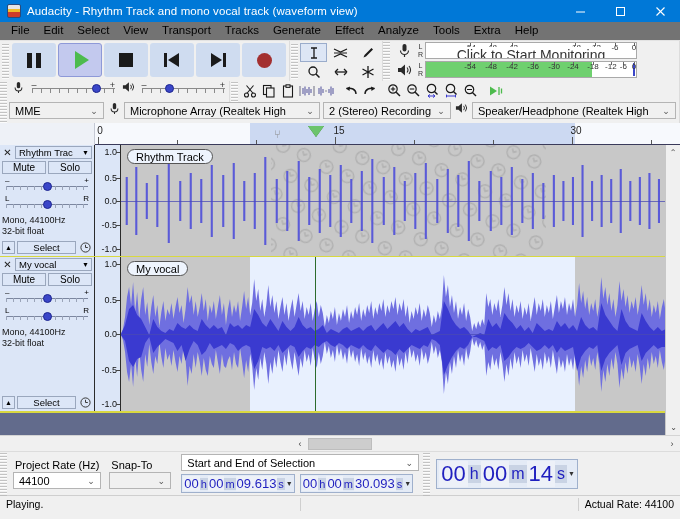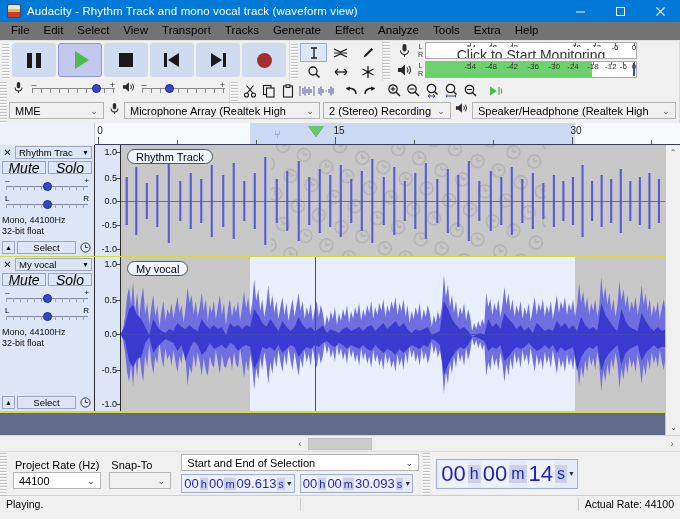--- a/index.html
+++ b/index.html
@@ -148,21 +148,21 @@
   .tp-x{ width:11px; text-align:center; font-size:10px; color:#222; }
   .tp-name{
     flex:1; border:1px solid #9aa7bd; background:#dce6f7; height:13px;
     display:flex;align-items:center; padding-left:3px; font-size:9.5px;
     overflow:hidden; white-space:nowrap;
   }
   .tp-name .dd{ margin-left:auto; font-size:7px; padding:0 2px; }
   .tp-btns{ display:flex; gap:2px; margin-top:2px; }
   .tp-btn{
     flex:1; height:13px; border:1px solid #9aa7bd; background:#dce6f7;
-    display:flex;align-items:center;justify-content:center; font-size:14px;font-style:italic;
+    display:flex;align-items:center;justify-content:center; font-size:10px;
   }
   .tp-slider{ position:relative; height:15px; margin-top:3px; }
   .tps-line{ position:absolute; top:9px; left:4px; right:4px; height:1px; background:#7c87a0; }
   .tps-ticks{ position:absolute; top:9px; left:4px; right:4px; height:4px;
      background-image:linear-gradient(to right,#9aa4b8 1px, transparent 1px);
      background-size:7px 100%; }
   .tps-knob{ position:absolute; top:5px; left:41px; width:9px;height:9px;border-radius:50%;
      background:#3a46c8;border:1px solid #1e2690;}
   .tps-l{ position:absolute; left:3px; top:-1px; font-size:8px; }
   .tps-r{ position:absolute; right:3px; top:-1px; font-size:8px; }

